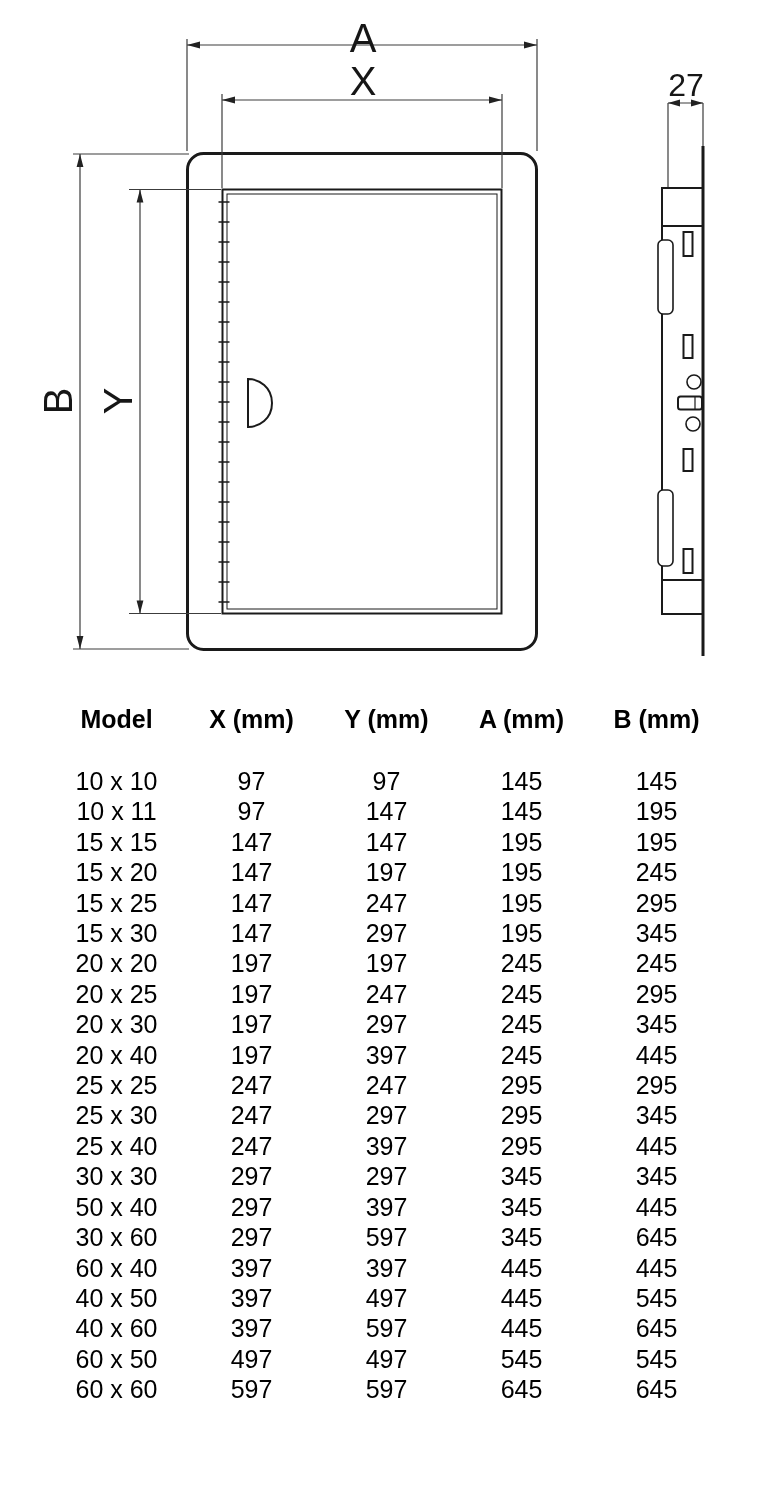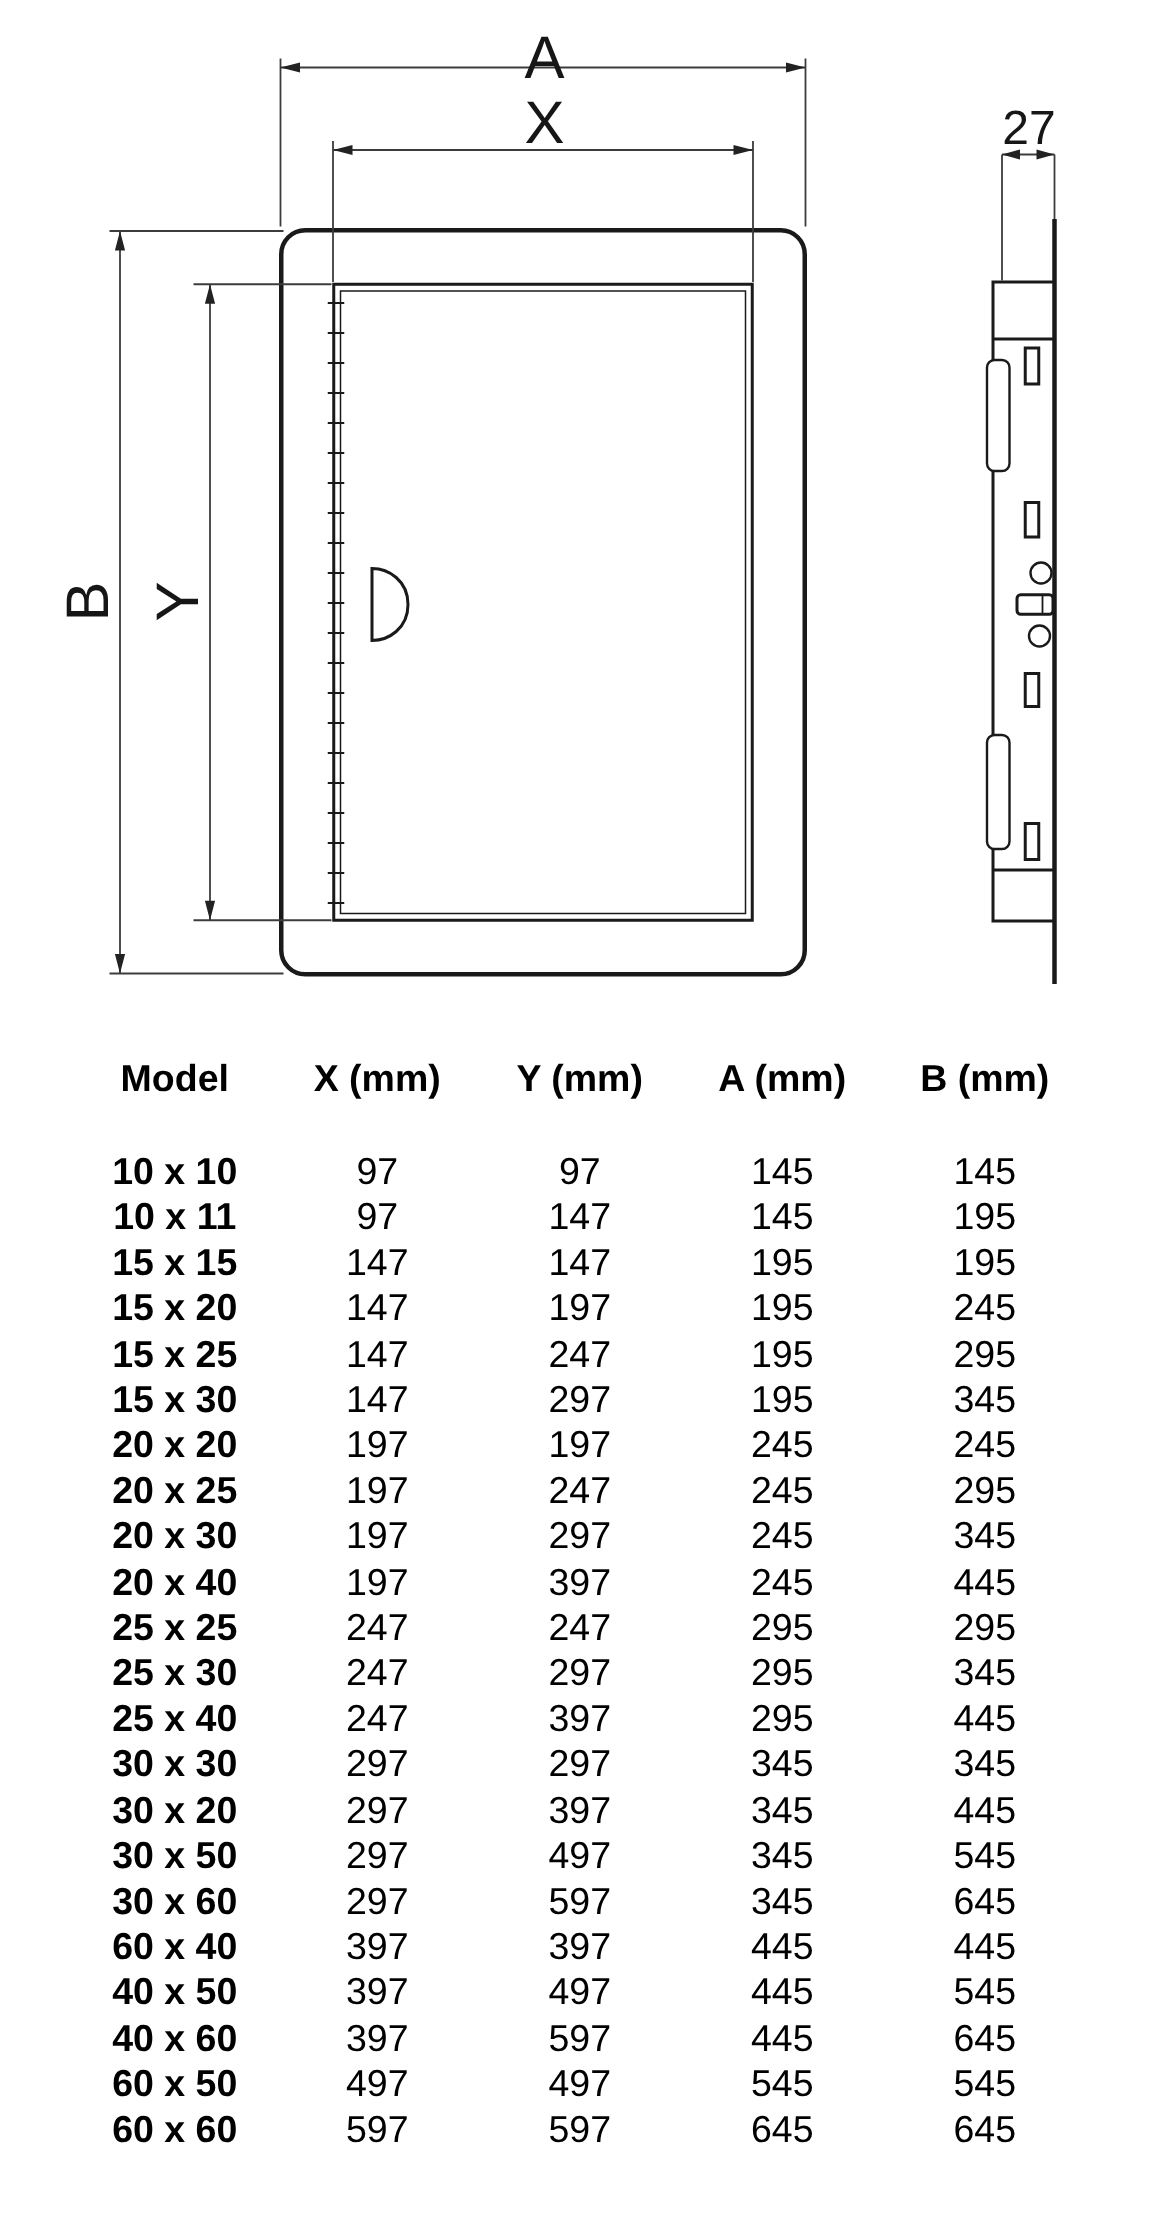--- a/index.html
+++ b/index.html
@@ -49,21 +49,21 @@
     margin-top: 14px;
   }
   .spec-table td {
     font-size: 25px;
     height: 30.4px;
     line-height: 30.4px;
   }
   .spec-table tbody tr:first-child td {
     padding-top: 30px;
   }
-  .spec-table td.model-cell { font-weight: bold; }
+  .spec-table td.model-cell { font-weight: normal; }
   .spec-table td.value-cell { font-weight: normal; }
 </style>
 </head>
 <body>
 
 <div class="page">
 
   <svg class="drawing" width="773" height="690" viewBox="0 0 773 690">
 
     <g>
@@ -236,32 +236,25 @@
           <td class="value-cell">445</td>
         </tr>
         <tr>
           <td class="model-cell">30 x 30</td>
           <td class="value-cell">297</td>
           <td class="value-cell">297</td>
           <td class="value-cell">345</td>
           <td class="value-cell">345</td>
         </tr>
         <tr>
-          <td class="model-cell">30 x 20</td>
-          <td class="value-cell">297</td>
-          <td class="value-cell">397</td>
-          <td class="value-cell">345</td>
-          <td class="value-cell">445</td>
-        </tr>
-        <tr>
-          <td class="model-cell">30 x 50</td>
-          <td class="value-cell">297</td>
-          <td class="value-cell">497</td>
-          <td class="value-cell">345</td>
-          <td class="value-cell">545</td>
+          <td class="model-cell">50 x 40</td>
+          <td class="value-cell">297</td>
+          <td class="value-cell">397</td>
+          <td class="value-cell">345</td>
+          <td class="value-cell">445</td>
         </tr>
         <tr>
           <td class="model-cell">30 x 60</td>
           <td class="value-cell">297</td>
           <td class="value-cell">597</td>
           <td class="value-cell">345</td>
           <td class="value-cell">645</td>
         </tr>
         <tr>
           <td class="model-cell">60 x 40</td>

